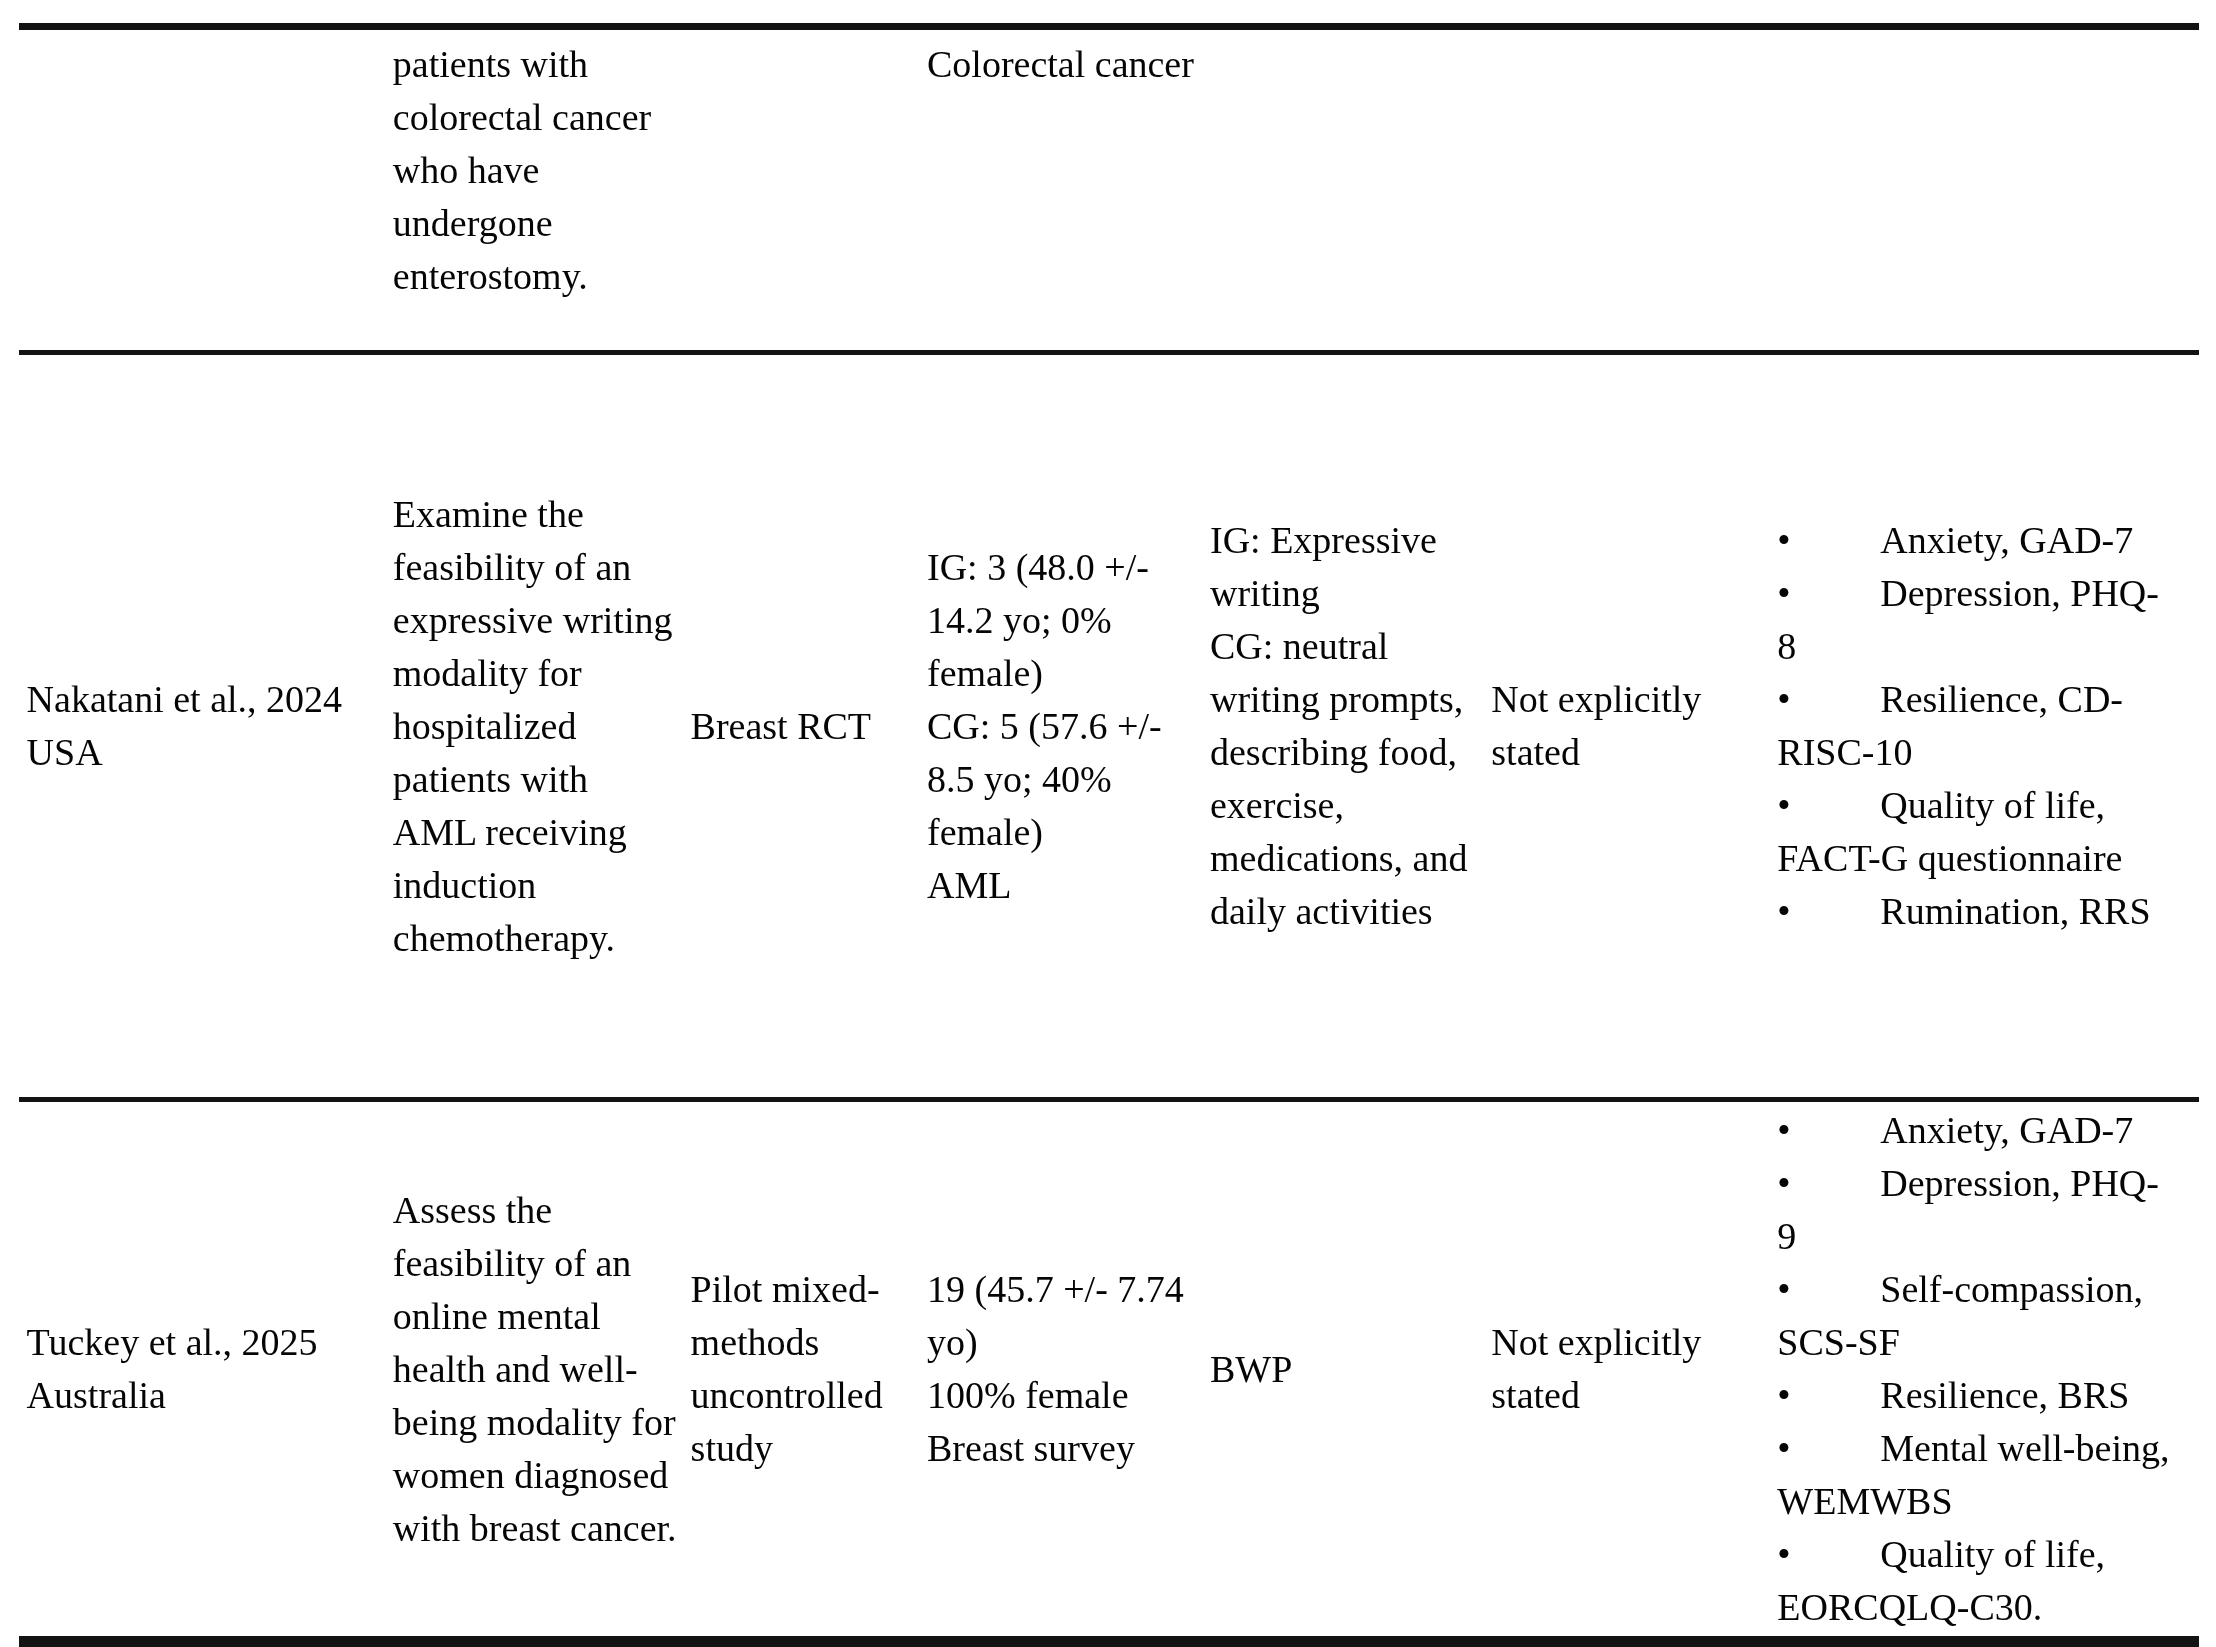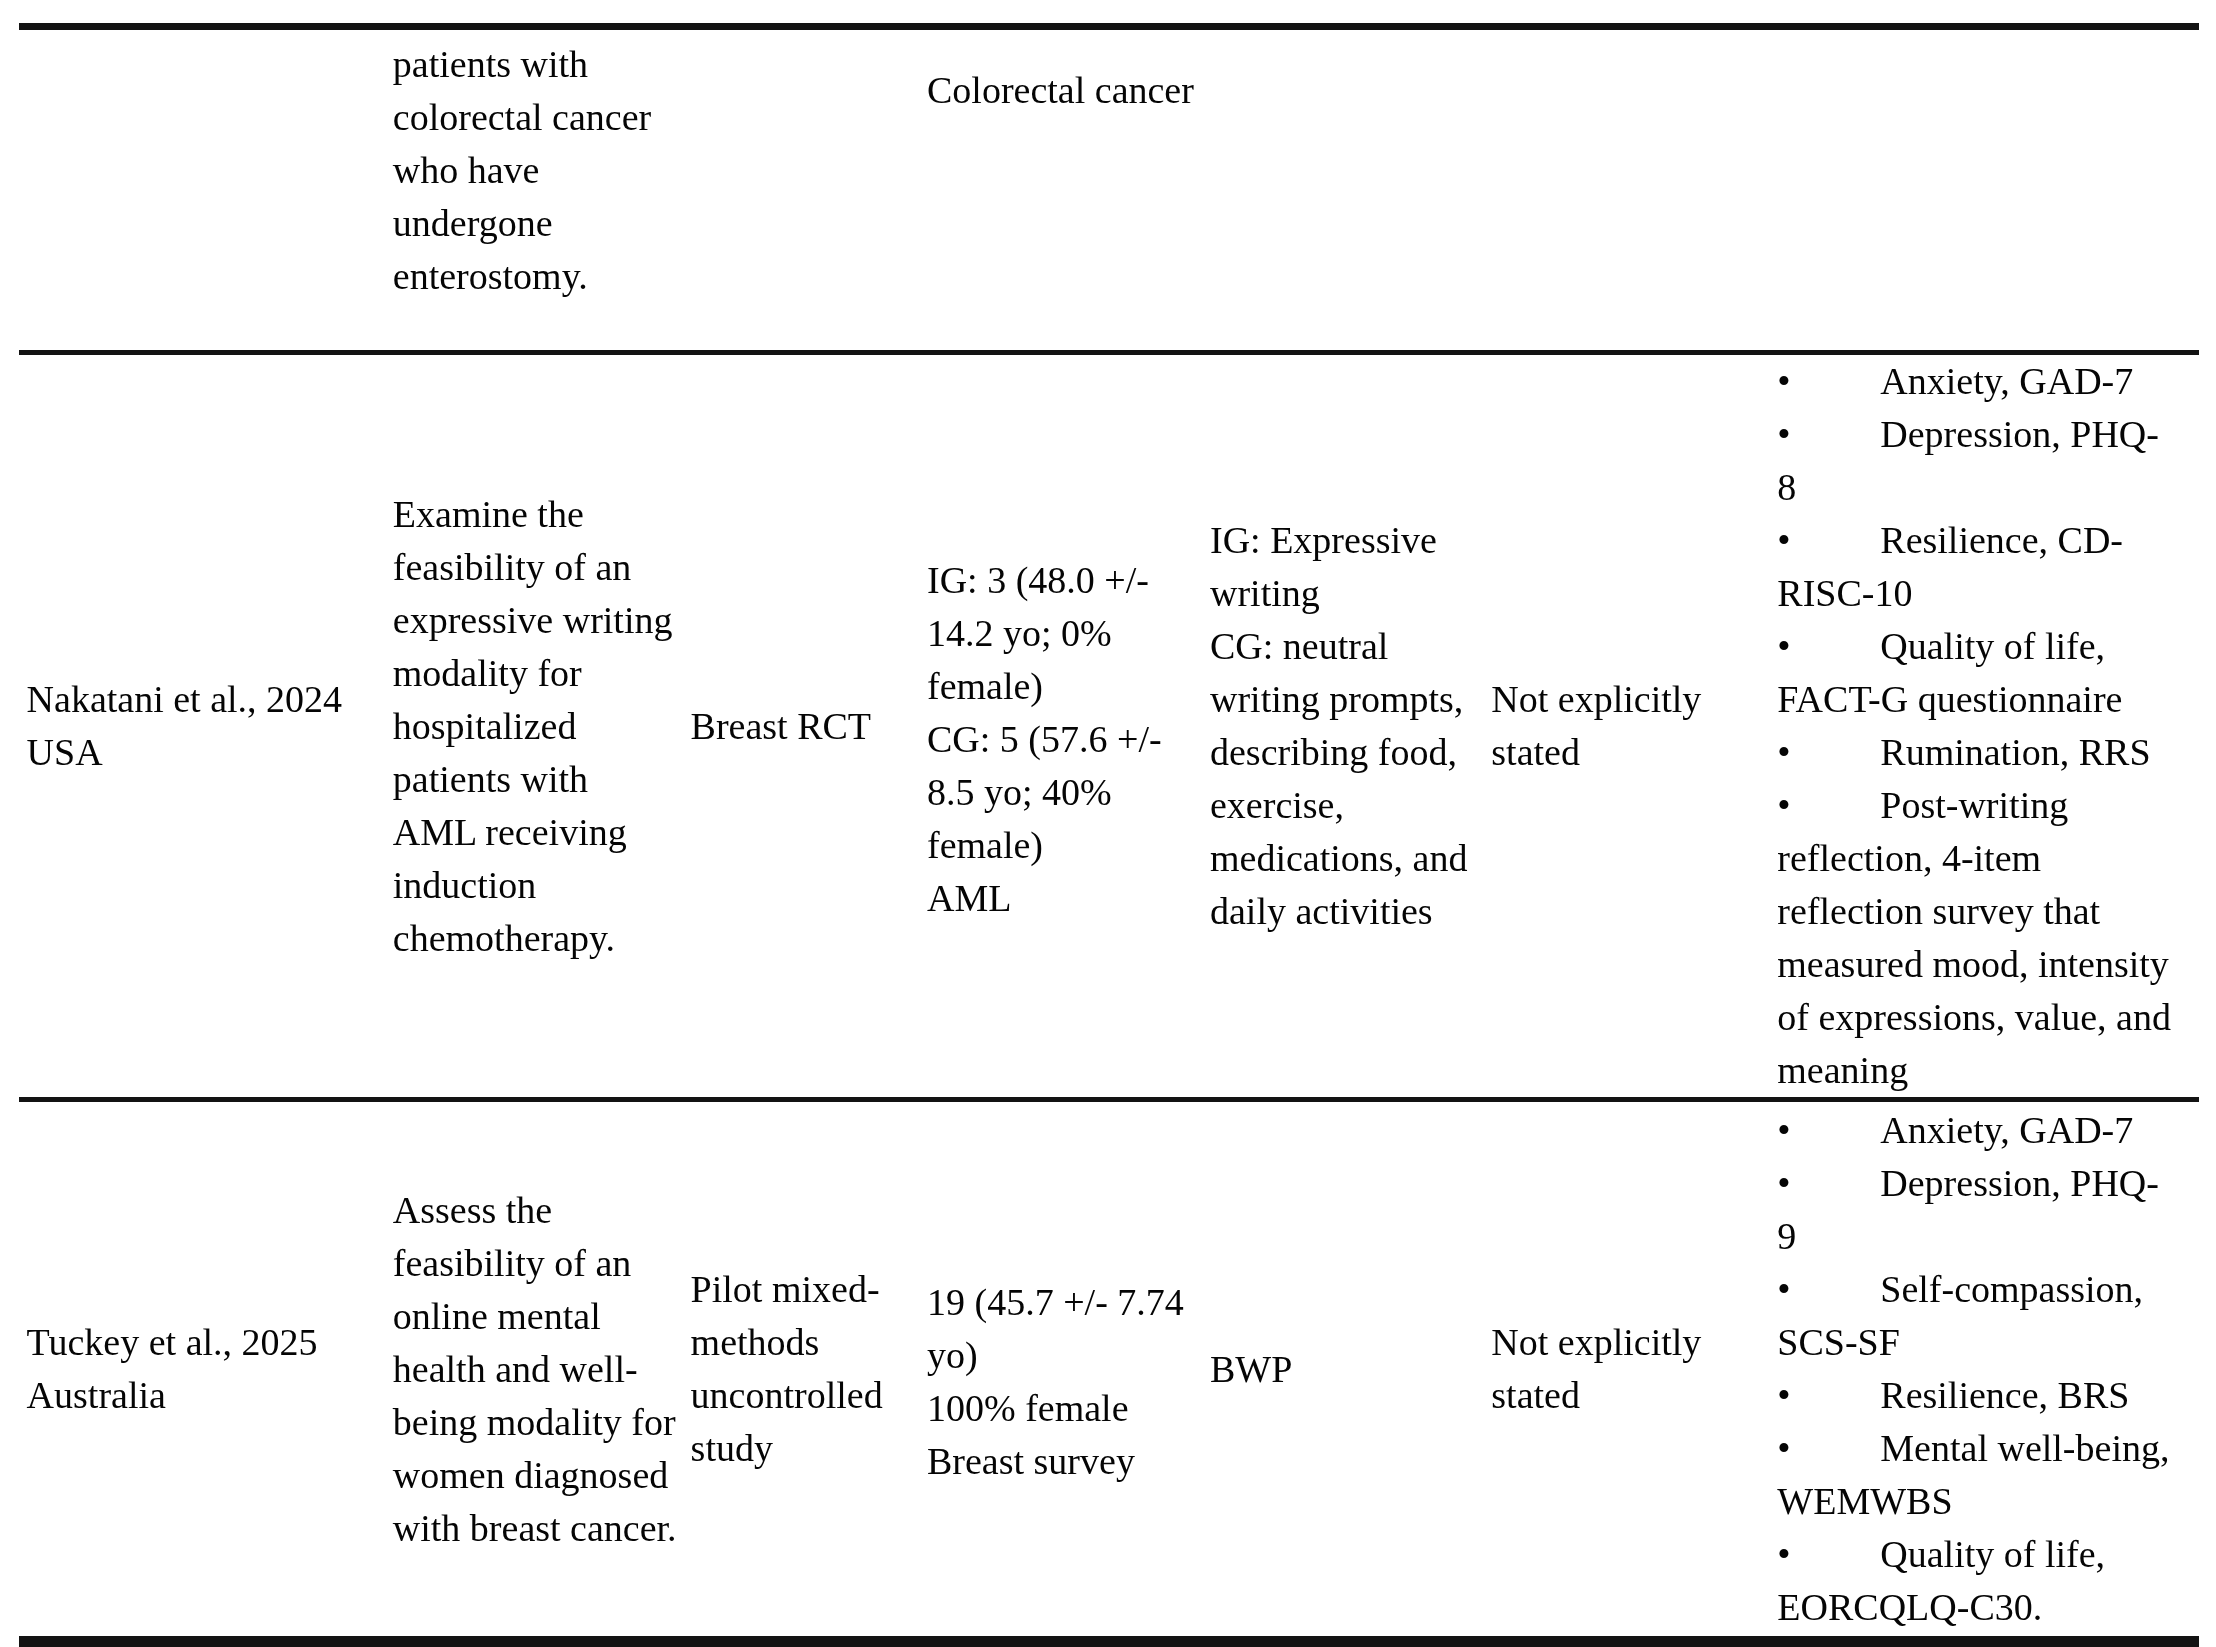--- a/index.html
+++ b/index.html
@@ -35,21 +35,21 @@
   .row-partial { height: 320px; align-items: start; }
   .row-nakatani { height: 742px; }
   .row-tuckey  { height: 534px; }
   .cell {
     min-width: 0;
     padding-left: 7.6px;
     padding-right: 5px;
   }
   .row-partial .cell { padding-top: 7.6px; }
   .cell-aim { padding-left: 8.8px; }
-  .cell-participants { padding-left: 5px; padding-right: 3.8px; margin-top: 26px; }
+  .cell-participants { padding-left: 5px; padding-right: 3.8px; }
   .cell-intervention { padding-left: 5px; padding-right: 2.5px; }
   .cell-comparator { padding-left: 6.3px; }
   .cell-outcomes { padding-left: 6.3px; padding-right: 3.8px; }
   .para { margin: 0; }
   .outcome { margin: 0; padding-right: 19px; }
   .bullet {
     display: inline-block;
     width: 103px;
   }
   .bullet::before { content: "\2022"; }
@@ -94,21 +94,20 @@
     </div>
     <div class="cell cell-comparator">
       <p class="para">Not explicitly stated</p>
     </div>
     <div class="cell cell-outcomes">
       <p class="outcome"><span class="bullet"></span><span>Anxiety, GAD-7</span></p>
       <p class="outcome"><span class="bullet"></span><span>Depression, PHQ-8</span></p>
       <p class="outcome"><span class="bullet"></span><span>Resilience, CD-RISC-10</span></p>
       <p class="outcome"><span class="bullet"></span><span>Quality of life, FACT-G questionnaire</span></p>
       <p class="outcome"><span class="bullet"></span><span>Rumination, RRS</span></p>
-      <p class="outcome"><span class="bullet"></span><span>Post-writing reflection, 4-item reflection survey that measured mood, intensity of expressions, value, and meaning</span></p>
     </div>
   </div>
 
   <div class="row row-tuckey">
     <div class="cell cell-study">
       <p class="para">Tuckey et al., 2025</p>
       <p class="para">Australia</p>
     </div>
     <div class="cell cell-aim">
       <p class="para">Assess the feasibility of an online mental health and well-being modality for women diagnosed with breast cancer.</p>

